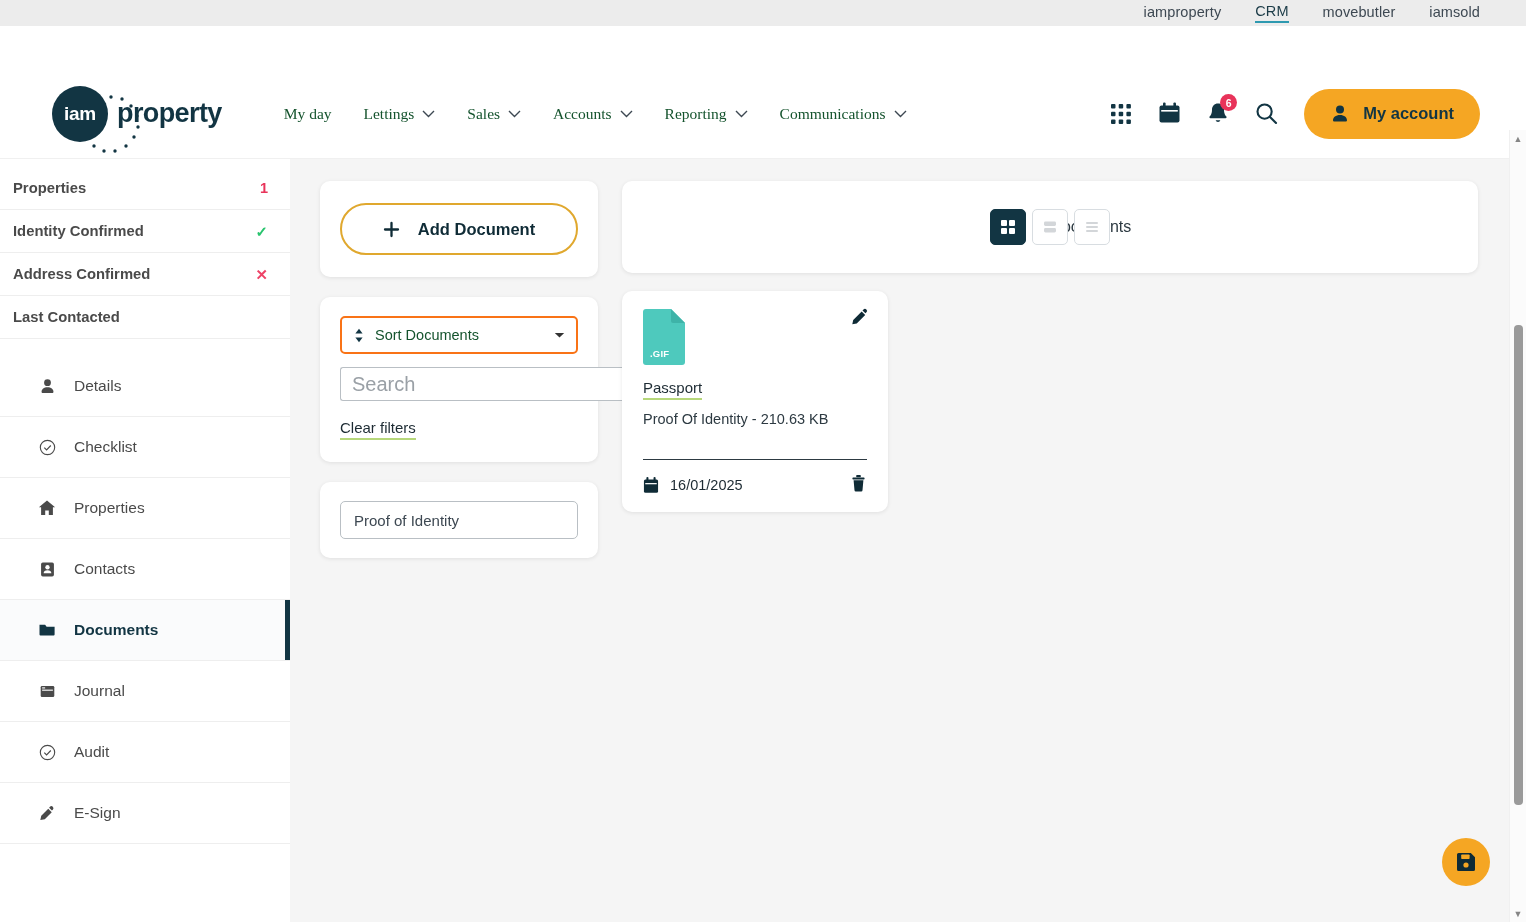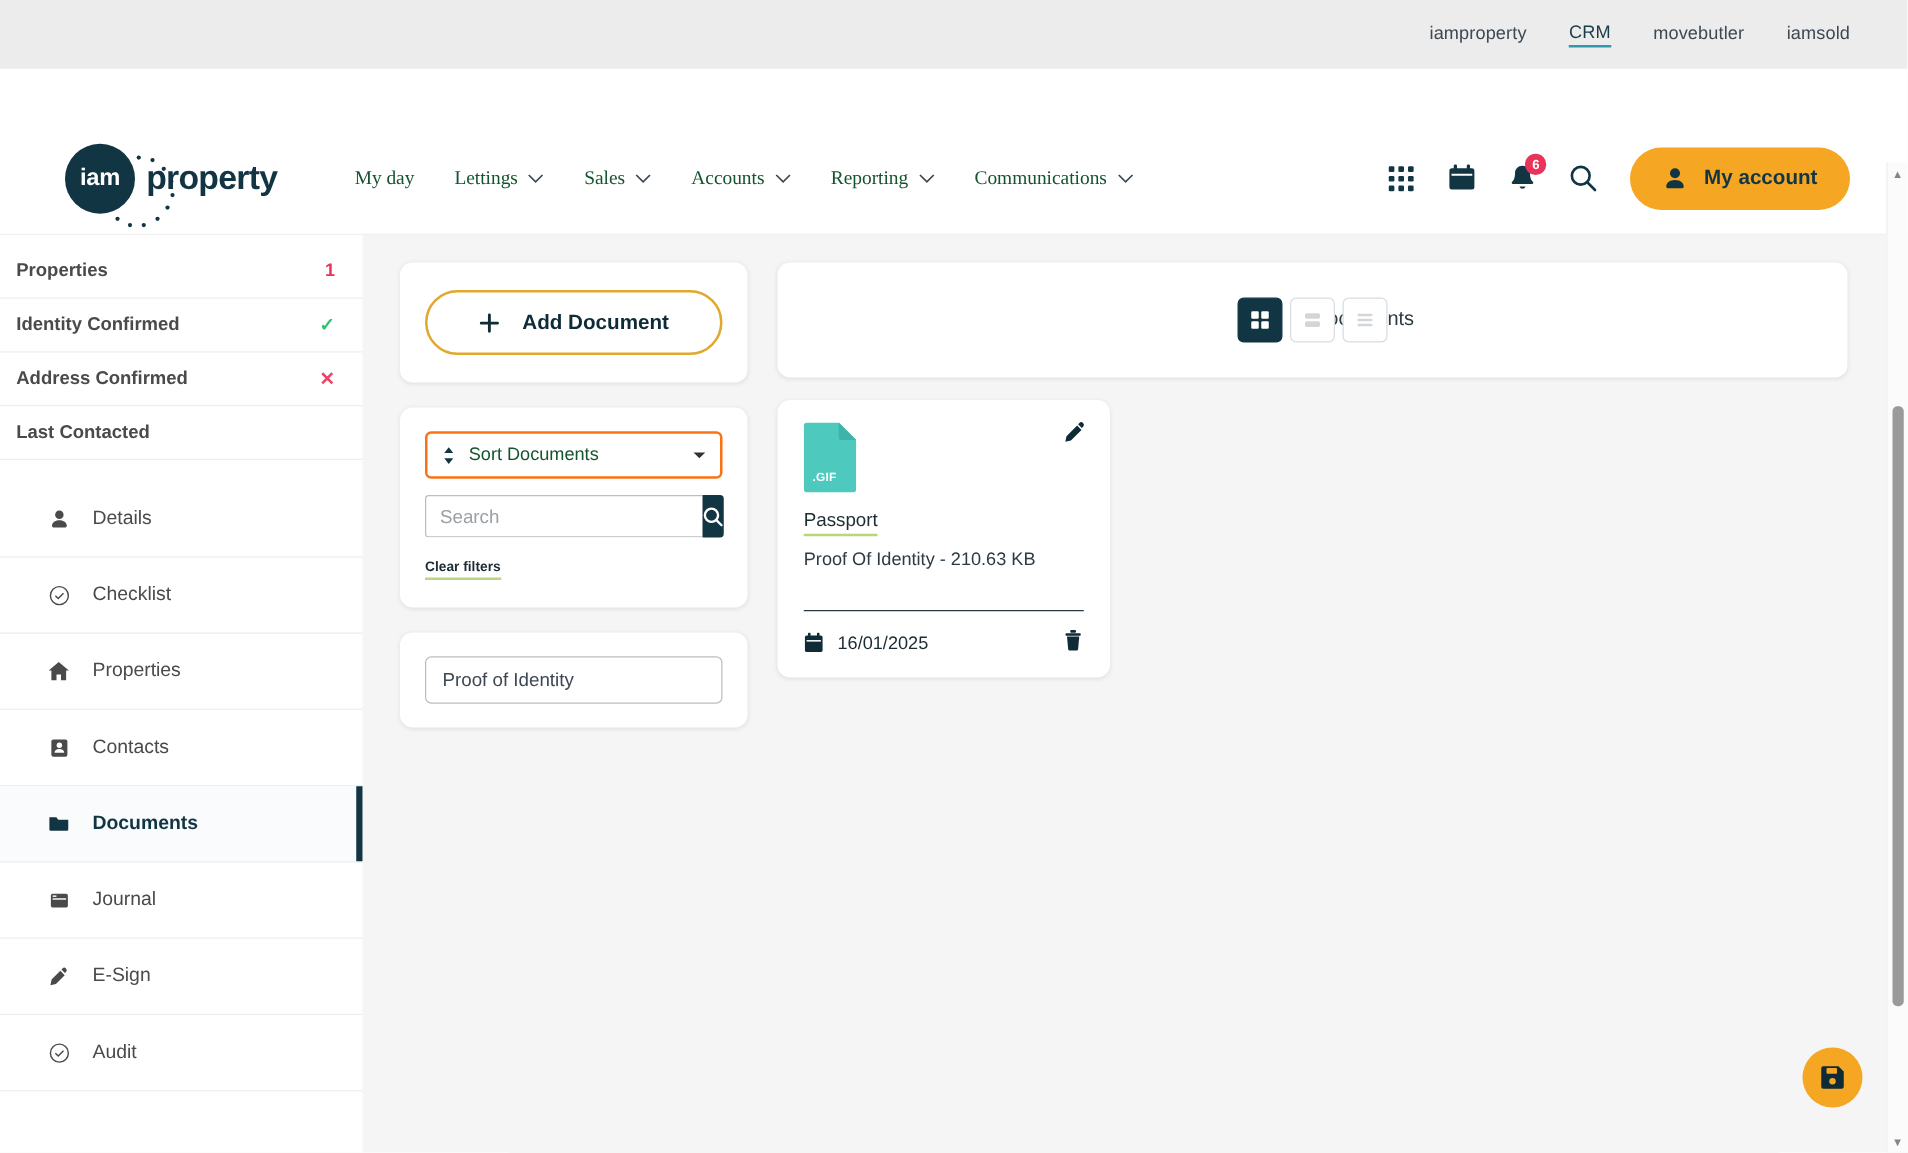--- a/index.html
+++ b/index.html
@@ -6,21 +6,21 @@
   html, body {
     width: 1526px; height: 922px;
     font-family: "Liberation Sans", sans-serif;
     background: #ffffff;
     overflow: hidden;
   }
   .app { position: relative; width: 1526px; height: 922px; }
 
   
   .utilbar {
-    height: 55px; background: #ececec;
+    height: 26px; background: #ececec;
     display: flex; align-items: center; justify-content: flex-end;
     padding-right: 46px; gap: 34px;
   }
   .utilbar a {
     font-size: 14.5px; color: #3d4852; text-decoration: none;
     letter-spacing: .1px; padding-bottom: 2px;
   }
   .utilbar a.active { color: #1b3b47; border-bottom: 2.5px solid #2e99b0; font-weight: 400; }
 
   
@@ -120,31 +120,31 @@
   .sortsel {
     width: 100%; height: 38px; border: 2px solid #f97316; border-radius: 5px;
     display: flex; align-items: center; padding: 0 11px; gap: 10px;
     font-size: 14.5px; color: #14532d; cursor: pointer; background: #fff;
   }
   .sortsel .caret { margin-left: auto; color: #333; }
   .searchwrap { display: flex; margin-top: 13px; height: 34px; }
   .searchwrap input {
     flex: 1; border: 1px solid #b9bfc4; border-right: none;
     border-radius: 3px 0 0 3px; padding: 0 11px;
-    font-size: 15px; color: #3d4852; outline: none;
+    font-size: 20px; color: #3d4852; outline: none;
     font-family: inherit; background: #fff;
   }
   .searchwrap input::placeholder { color: #9aa0a6; }
   .searchbtn {
     width: 36px; background: #123543; border: none; cursor: pointer;
     border-radius: 0 3px 3px 0; display: flex; align-items: center; justify-content: center;
   }
   .clearfilters {
-    display: inline-block; margin-top: 18px; font-size: 11px; color: #1d2b33;
-    border-bottom: 2px solid #b6d77a; padding-bottom: 2px; cursor: pointer; font-weight: bold;
+    display: inline-block; margin-top: 18px; font-size: 15px; color: #1d2b33;
+    border-bottom: 2px solid #b6d77a; padding-bottom: 2px; cursor: pointer;
   }
 
   .cat-card { padding: 19px 20px; }
   .cat-chip {
     width: 100%; min-height: 38px; border: 1px solid #b9bfc4; border-radius: 5px;
     display: flex; align-items: center; padding: 0 13px;
     font-size: 15px; color: #3d4852; background: #fff; cursor: pointer;
   }
 
   .rightcol { flex: 1; display: flex; flex-direction: column; gap: 18px; }
@@ -425,36 +425,36 @@
                   <rect x="3.3" y="4.6" width="3.2" height="1.2" fill="#fff"></rect>
                 </g>
               </svg>
           </span>
           <span>Journal</span>
         </div>
 
         <div class="navrow">
           <span class="nicon">
             <svg width="17" height="17" viewBox="0 0 18 18">
-                <path fill="currentColor" d="M14.6 1.9a2.1 2.1 0 00-3 0l-.9.9 3 3 .9-.9a2.1 2.1 0 000-3zM9.8 3.9L2.4 11.3 1.4 16l4.7-1 7.4-7.4z"></path>
-              </svg>
-          </span>
-          <span>E-Sign</span>
-        </div>
-
-        <div class="navrow">
-          <span class="nicon">
-            <svg width="17" height="17" viewBox="0 0 18 18">
                 <g fill="none" stroke="currentColor" stroke-width="1.2">
                   <circle cx="9" cy="9" r="7.6"></circle>
                   <path d="M5.6 9.1l2.4 2.4 4.5-4.6"></path>
                 </g>
               </svg>
           </span>
           <span>Audit</span>
+        </div>
+
+        <div class="navrow">
+          <span class="nicon">
+            <svg width="17" height="17" viewBox="0 0 18 18">
+                <path fill="currentColor" d="M14.6 1.9a2.1 2.1 0 00-3 0l-.9.9 3 3 .9-.9a2.1 2.1 0 000-3zM9.8 3.9L2.4 11.3 1.4 16l4.7-1 7.4-7.4z"></path>
+              </svg>
+          </span>
+          <span>E-Sign</span>
         </div>
 
       </div>
     </div>
 
     <div class="content">
 
       <div class="leftcol">
 
         <div class="card add-card">

